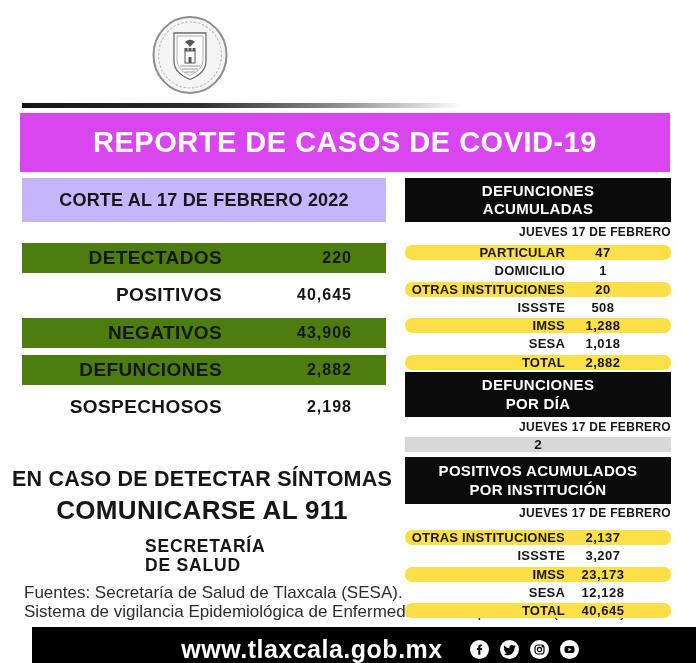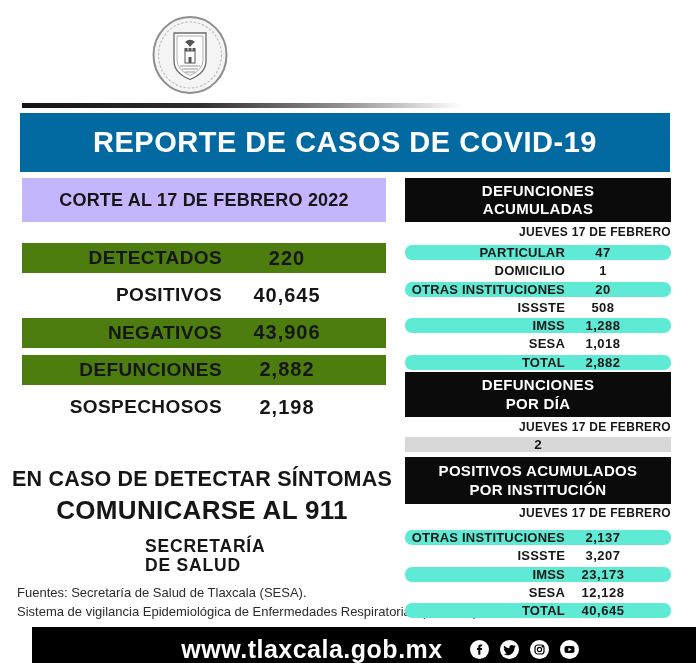--- a/index.html
+++ b/index.html
@@ -18,64 +18,64 @@
     font-size:57px; font-weight:900; letter-spacing:-1px; color:#111;
     display:flex; align-items:center; white-space:nowrap;
   }
   #header-rule {
     left:22px; top:103px; width:440px; height:5px;
     background:linear-gradient(90deg,#141414 0%,#2e2e2e 40%,#8d8d8d 72%,rgba(255,255,255,0) 100%);
   }
 
   
   #title-bar {
-    left:20px; top:113px; width:650px; height:59px; background:#0369a1;
+    left:20px; top:113px; width:650px; height:59px; background:#d946ef;
     display:flex; align-items:center; justify-content:center;
     color:#fff; font-size:29px; font-weight:800; letter-spacing:.5px; white-space:nowrap;
   }
 
   
   #cutoff-box {
     left:22px; top:178px; width:364px; height:44px; background:#c4b5fd;
     display:flex; align-items:center; justify-content:center;
     font-size:18px; font-weight:800; letter-spacing:.2px; white-space:nowrap;
   }
   #stats { left:22px; top:243px; width:364px; }
   .stat-row { height:30px; margin-bottom:7.3px; display:flex; align-items:center; }
   .stat-row.shaded { background:#4d7c0f; }
   .stat-label { width:200px; text-align:right; font-size:19px; font-weight:800; letter-spacing:.4px; }
-  .stat-value { width:130px; text-align:center; font-size:20px; font-weight:800; letter-spacing:1px; }
+  .stat-value { width:130px; text-align:right; font-size:16px; font-weight:800; letter-spacing:1px; }
 
   #notice-1 { left:0; top:467px; width:404px; text-align:center;
               font-size:21.5px; font-weight:800; letter-spacing:.2px; }
   #notice-2 { left:0; top:495px; width:404px; text-align:center;
               font-size:26px; font-weight:800; letter-spacing:.3px; }
   #agency   { left:145px; top:537px; font-size:17.5px; font-weight:800;
               line-height:18.5px; letter-spacing:.8px; }
-  #sources  { left:17px; top:584px; font-size:13px; font-weight:500;
+  #sources  { left:24px; top:584px; font-size:17px; font-weight:500;
               color:#2c2c2c; line-height:18.5px; }
 
   
   .r-head {
     left:405px; width:266px; background:#0b0b0b; color:#fff;
     display:flex; flex-direction:column; align-items:center; justify-content:center;
     font-size:15px; font-weight:800; line-height:18.5px; letter-spacing:.3px; text-align:center;
   }
   #r-head-1 { top:178px; height:44px; }
   #r-head-2 { top:372px; height:45px; }
   #r-head-3 { top:457px; height:47px; }
   .r-date {
     left:405px; width:266px; text-align:right;
     font-size:12px; font-weight:800; letter-spacing:.3px;
   }
   #r-date-1 { top:225px; } #r-date-2 { top:420px; } #r-date-3 { top:506px; }
   .r-rows { left:405px; width:266px; }
   #r-rows-1 { top:245px; } #r-rows-3 { top:530px; }
   .r-row { height:15px; margin-bottom:3.3px; display:flex; align-items:center; }
-  .r-row.shaded { background:#5eead4;border-radius:7px; }
+  .r-row.shaded { background:#fde047;border-radius:7px; }
   .r-label { width:160px; text-align:right; font-size:13px; font-weight:800; letter-spacing:.2px; }
   .r-value { width:76px; text-align:center; font-size:13px; font-weight:800; letter-spacing:.5px; }
   #r-single {
     left:405px; top:437px; width:266px; height:15px; background:#d8d8d8;
     display:flex; align-items:center; justify-content:center;
     font-size:13.5px; font-weight:800;
   }
 
   
   #footer {

